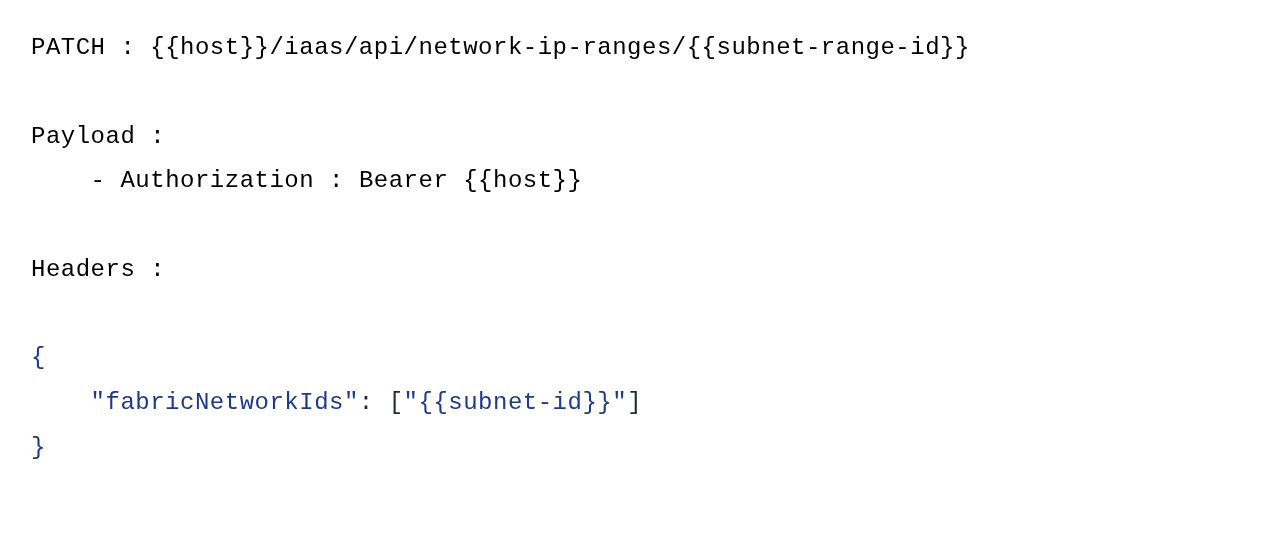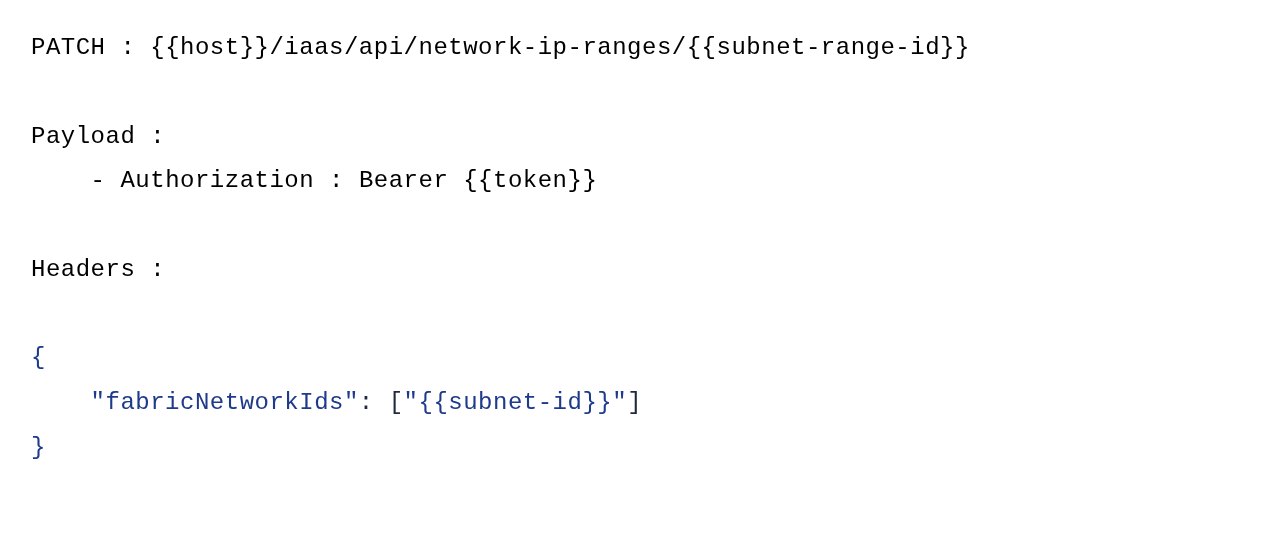--- a/index.html
+++ b/index.html
@@ -35,21 +35,21 @@
   </style>
 </head>
 <body>
 
 <div class="line"><span>PATCH</span><span> : </span><span>{{host}}/iaas/api/network-ip-ranges/{{subnet-range-id}}</span></div>
 
 <div class="blank-line"></div>
 
 <div class="line">Payload :</div>
 
-<div class="line"><span>    - </span><span>Authorization</span><span> : </span><span>Bearer {{token}}</span></div>
+<div class="line"><span>    - </span><span>Authorization</span><span> : </span><span>Bearer {{host}}</span></div>
 
 <div class="blank-line"></div>
 
 <div class="line">Headers :</div>
 
 <div class="blank-line"></div>
 
 <div class="line dark">{</div>
 
 <div class="line"><span>    </span><span class="json-key">"fabricNetworkIds"</span><span class="json-punct">: </span><span class="json-punct">[</span><span class="json-string">"{{subnet-id}}"</span><span class="json-punct">]</span></div>

